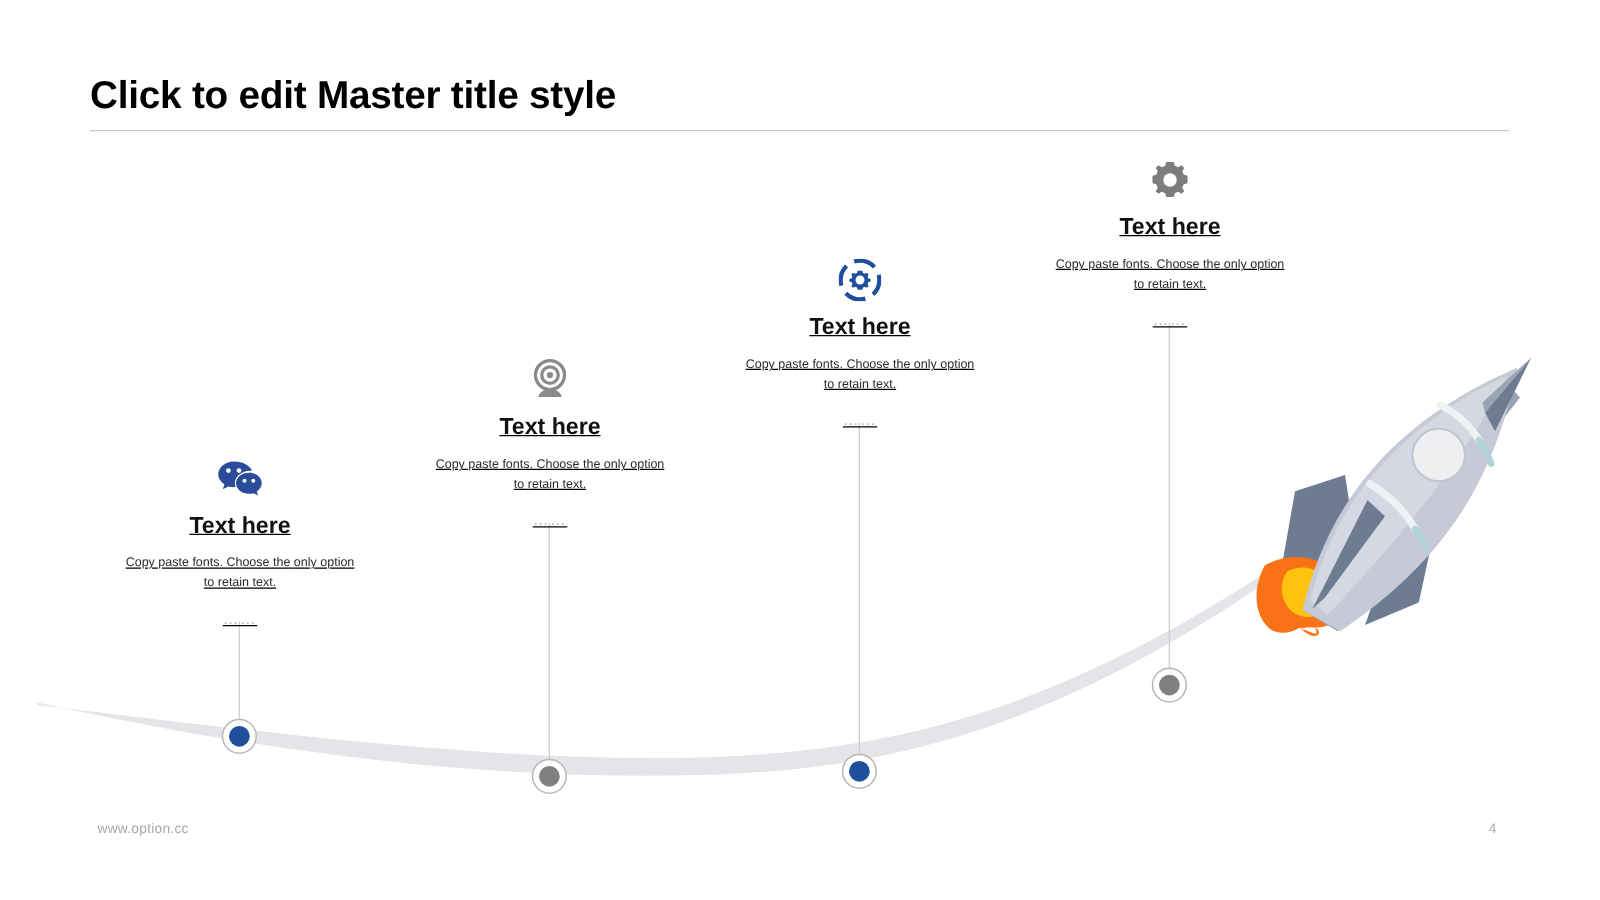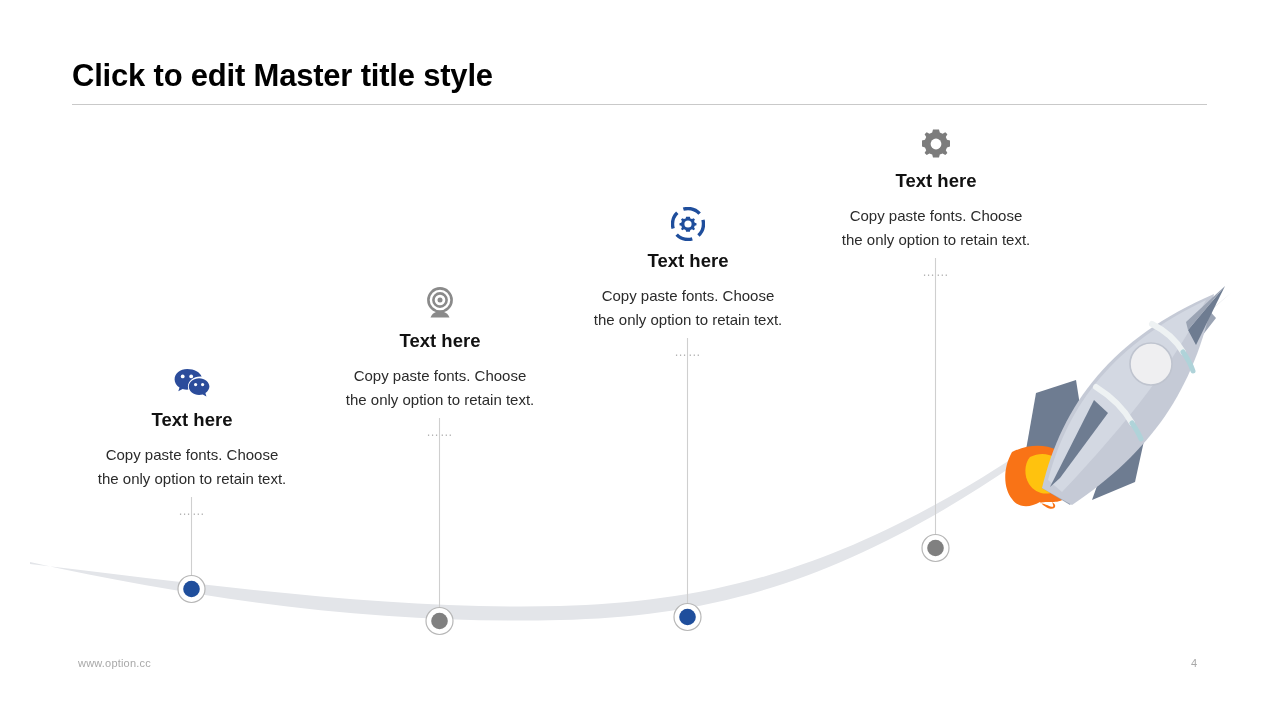--- a/index.html
+++ b/index.html
@@ -60,37 +60,38 @@
     width: 1280px;
     height: 720px;
     overflow: visible;
   }
 
   
   .milestone {
     position: absolute;
     width: 230px;
     text-align: center;
+    text-decoration: underline;
   }
   .ms-icon {
     height: 36px;
     margin: 0 auto 8px auto;
     display: flex;
     align-items: center;
     justify-content: center;
   }
   .ms-title {
     font-size: 18.5px;
     font-weight: bold;
     color: #111111;
     margin: 0 0 12px 0;
     line-height: 1.2;
   }
   .ms-body {
-    font-size: 15px;
+    font-size: 10px;
     color: #2b2b2b;
     line-height: 1.62;
     margin: 12px;
     padding: 0 8px;
   }
   .ms-dots {
     font-size: 12.6px;
     color: #b4b4b4;
     letter-spacing: 1.2px;
     margin-top: 9px;

